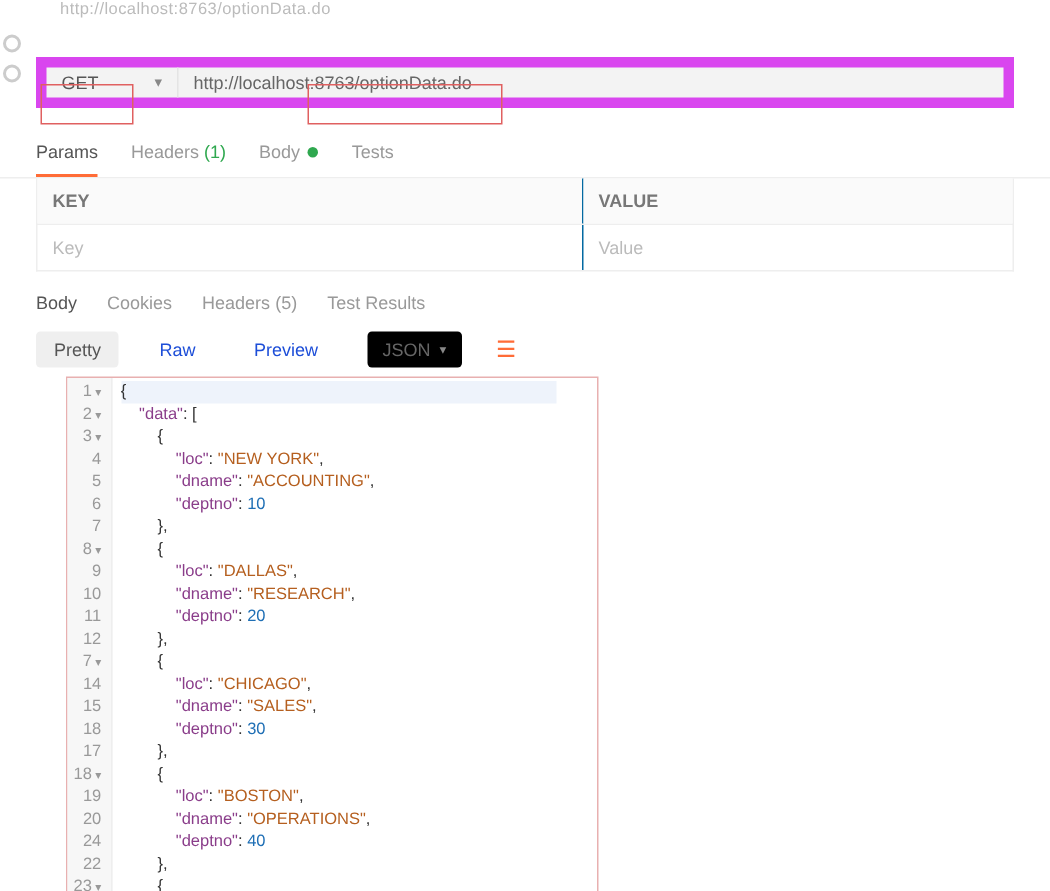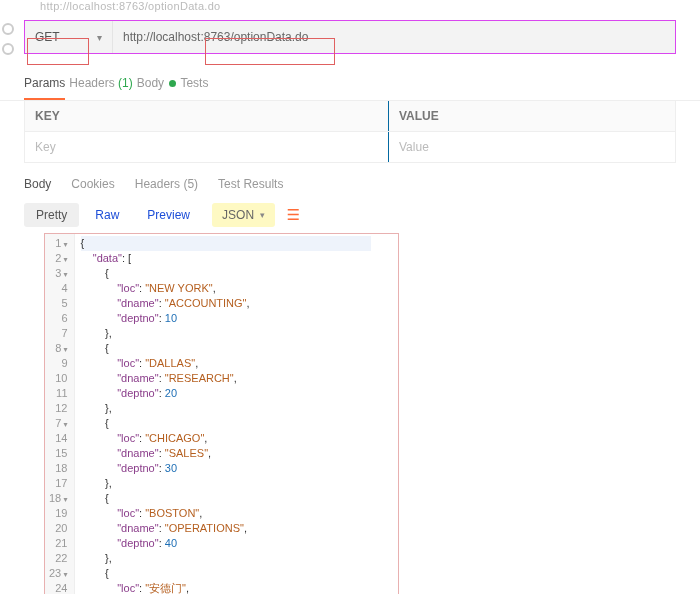--- a/index.html
+++ b/index.html
@@ -1,42 +1,42 @@
 <!DOCTYPE html>
 <html><head>
 <meta charset="utf-8">
 <style>
 * { box-sizing: border-box; margin: 0; padding: 0; font-family: -apple-system, "Helvetica Neue", Arial, sans-serif; }
 body { background: #fff; color: #333; font-size: 12px; width: 700px; height: 594px; overflow: hidden; }
 .top-crumb { color: #bbb; font-size: 11px; padding: 0 0 4px 40px; letter-spacing: .3px; }
 .circle { position: absolute; left: 2px; top: 23px; width: 12px; height: 12px; border: 2px solid #ccc; border-radius: 50%; background: #fff; }
 .circle2 { left: 2px; top: 43px; }
-.reqbar { display: flex; align-items: stretch; height: 34px; margin: 4px 24px 0 24px; background: #f3f3f3; border: 1px solid #d946ef; }
+.reqbar { display: flex; align-items: stretch; height: 34px; margin: 22px 24px 0 24px; background: #f3f3f3; border: 7px solid #d946ef; }
 .method { display: flex; align-items: center; justify-content: space-between; width: 88px; padding: 0 10px; border-right: 1px solid #e4e4e4; color: #555; font-size: 12px; position: relative; }
 .method .chev { color: #888; font-size: 10px; }
 .redbox1 { position: absolute; left: 27px; top: 18px; width: 62px; height: 27px; border: 1px solid #e06060; pointer-events: none; }
 .url { flex: 1; display: flex; align-items: center; padding: 0 10px; color: #666; font-size: 12px; }
 .redbox2 { position: absolute; left: 205px; top: 18px; width: 130px; height: 27px; border: 1px solid #e06060; pointer-events: none; }
-.tabs { display: flex; gap: 4px; padding: 22px 24px 0 24px; border-bottom: 1px solid #eee; font-size: 12px; color: #999; }
+.tabs { display: flex; gap: 22px; padding: 22px 24px 0 24px; border-bottom: 1px solid #eee; font-size: 12px; color: #999; }
 .tab { padding-bottom: 8px; cursor: pointer; }
 .tab.active { color: #555; border-bottom: 2px solid #ff6c37; }
 .tab .badge { color: #2fa84f; }
 .tab .dot { display: inline-block; width: 7px; height: 7px; background: #2fa84f; border-radius: 50%; margin-left: 2px; vertical-align: middle; }
 .kv { display: flex; border: 1px solid #eee; border-top: none; margin: 0 24px; }
 .kv .col { flex: 1; padding: 8px 10px; font-size: 12px; }
 .kv .col:first-child { flex: 0 0 56%; border-right: 1px solid #0369a1; }
 .kv .hdr { color: #777; font-weight: 600; background: #fafafa; }
 .kv .ph { color: #bbb; }
 .lower-tabs { display: flex; gap: 20px; padding: 14px 24px 8px 24px; font-size: 12px; color: #999; }
 .lower-tabs .ltab { cursor: pointer; }
 .lower-tabs .ltab.active { color: #555; }
-.toolbar { display: flex; align-items: center; gap: 4px; padding: 4px 24px 6px 24px; }
+.toolbar { display: flex; align-items: center; gap: 15px; padding: 4px 24px 6px 24px; }
 .tbtn { padding: 5px 12px; color: #1d4ed8; font-size: 12px; border-radius: 3px; cursor: pointer; }
 .tbtn.active { background: #efefef; color: #555; }
-.fmt { display: flex; align-items: center; gap: 6px; background: #fef9c3; padding: 5px 10px; border-radius: 3px; color: #666; font-size: 12px; margin-left: 6px;}
+.fmt { display: flex; align-items: center; gap: 6px; background: #000000; padding: 5px 10px; border-radius: 3px; color: #666; font-size: 12px; margin-left: 6px;}
 .wrapicon { margin-left: 8px; color: #ff6c37; font-size: 15px; }
 .code-wrap { margin: 0 24px 0 44px; width: 355px; border: 1px solid #e8b0b0; position: relative; }
 .code { display: flex; font-family: Consolas, Menlo, monospace; font-size: 11px; line-height: 15px; }
 .gutter { background: #f7f7f7; color: #999; text-align: right; padding: 2px 6px 2px 4px; user-select: none; border-right: 1px solid #eee; }
 .gutter .ln { display: block; height: 15px; }
 .gutter .fold::after { content: " \25BE"; color: #999; font-size: 8px; }
 .src { padding: 2px 6px; white-space: pre; }
 .src .row { display: block; height: 15px; }
 .src .hl { background: #eef3fb; display: inline-block; width: 290px; }
 .k { color: #8a3d8a; }
@@ -124,20 +124,20 @@
         <span class="ln">11</span>
         <span class="ln">12</span>
         <span class="ln fold">7</span>
         <span class="ln">14</span>
         <span class="ln">15</span>
         <span class="ln">18</span>
         <span class="ln">17</span>
         <span class="ln fold">18</span>
         <span class="ln">19</span>
         <span class="ln">20</span>
-        <span class="ln">21</span>
+        <span class="ln">24</span>
         <span class="ln">22</span>
         <span class="ln fold">23</span>
         <span class="ln">24</span>
       </div>
     <div class="src" id="src"><span class="row"><span class="hl"><span class="p">{</span></span></span><span class="row">    <span class="k">"data"</span><span class="p">: [</span></span><span class="row">        <span class="p">{</span></span><span class="row">            <span class="k">"loc"</span><span class="p">: </span><span class="s">"NEW YORK"</span><span class="p">,</span></span><span class="row">            <span class="k">"dname"</span><span class="p">: </span><span class="s">"ACCOUNTING"</span><span class="p">,</span></span><span class="row">            <span class="k">"deptno"</span><span class="p">: </span><span class="n">10</span></span><span class="row">        <span class="p">}</span><span class="p">,</span></span><span class="row">        <span class="p">{</span></span><span class="row">            <span class="k">"loc"</span><span class="p">: </span><span class="s">"DALLAS"</span><span class="p">,</span></span><span class="row">            <span class="k">"dname"</span><span class="p">: </span><span class="s">"RESEARCH"</span><span class="p">,</span></span><span class="row">            <span class="k">"deptno"</span><span class="p">: </span><span class="n">20</span></span><span class="row">        <span class="p">}</span><span class="p">,</span></span><span class="row">        <span class="p">{</span></span><span class="row">            <span class="k">"loc"</span><span class="p">: </span><span class="s">"CHICAGO"</span><span class="p">,</span></span><span class="row">            <span class="k">"dname"</span><span class="p">: </span><span class="s">"SALES"</span><span class="p">,</span></span><span class="row">            <span class="k">"deptno"</span><span class="p">: </span><span class="n">30</span></span><span class="row">        <span class="p">}</span><span class="p">,</span></span><span class="row">        <span class="p">{</span></span><span class="row">            <span class="k">"loc"</span><span class="p">: </span><span class="s">"BOSTON"</span><span class="p">,</span></span><span class="row">            <span class="k">"dname"</span><span class="p">: </span><span class="s">"OPERATIONS"</span><span class="p">,</span></span><span class="row">            <span class="k">"deptno"</span><span class="p">: </span><span class="n">40</span></span><span class="row">        <span class="p">}</span><span class="p">,</span></span><span class="row">        <span class="p">{</span></span><span class="row">            <span class="k">"loc"</span><span class="p">: </span><span class="s">"安德门"</span><span class="p">,</span></span></div>
   </div>
 </div>
 
 </body></html>

